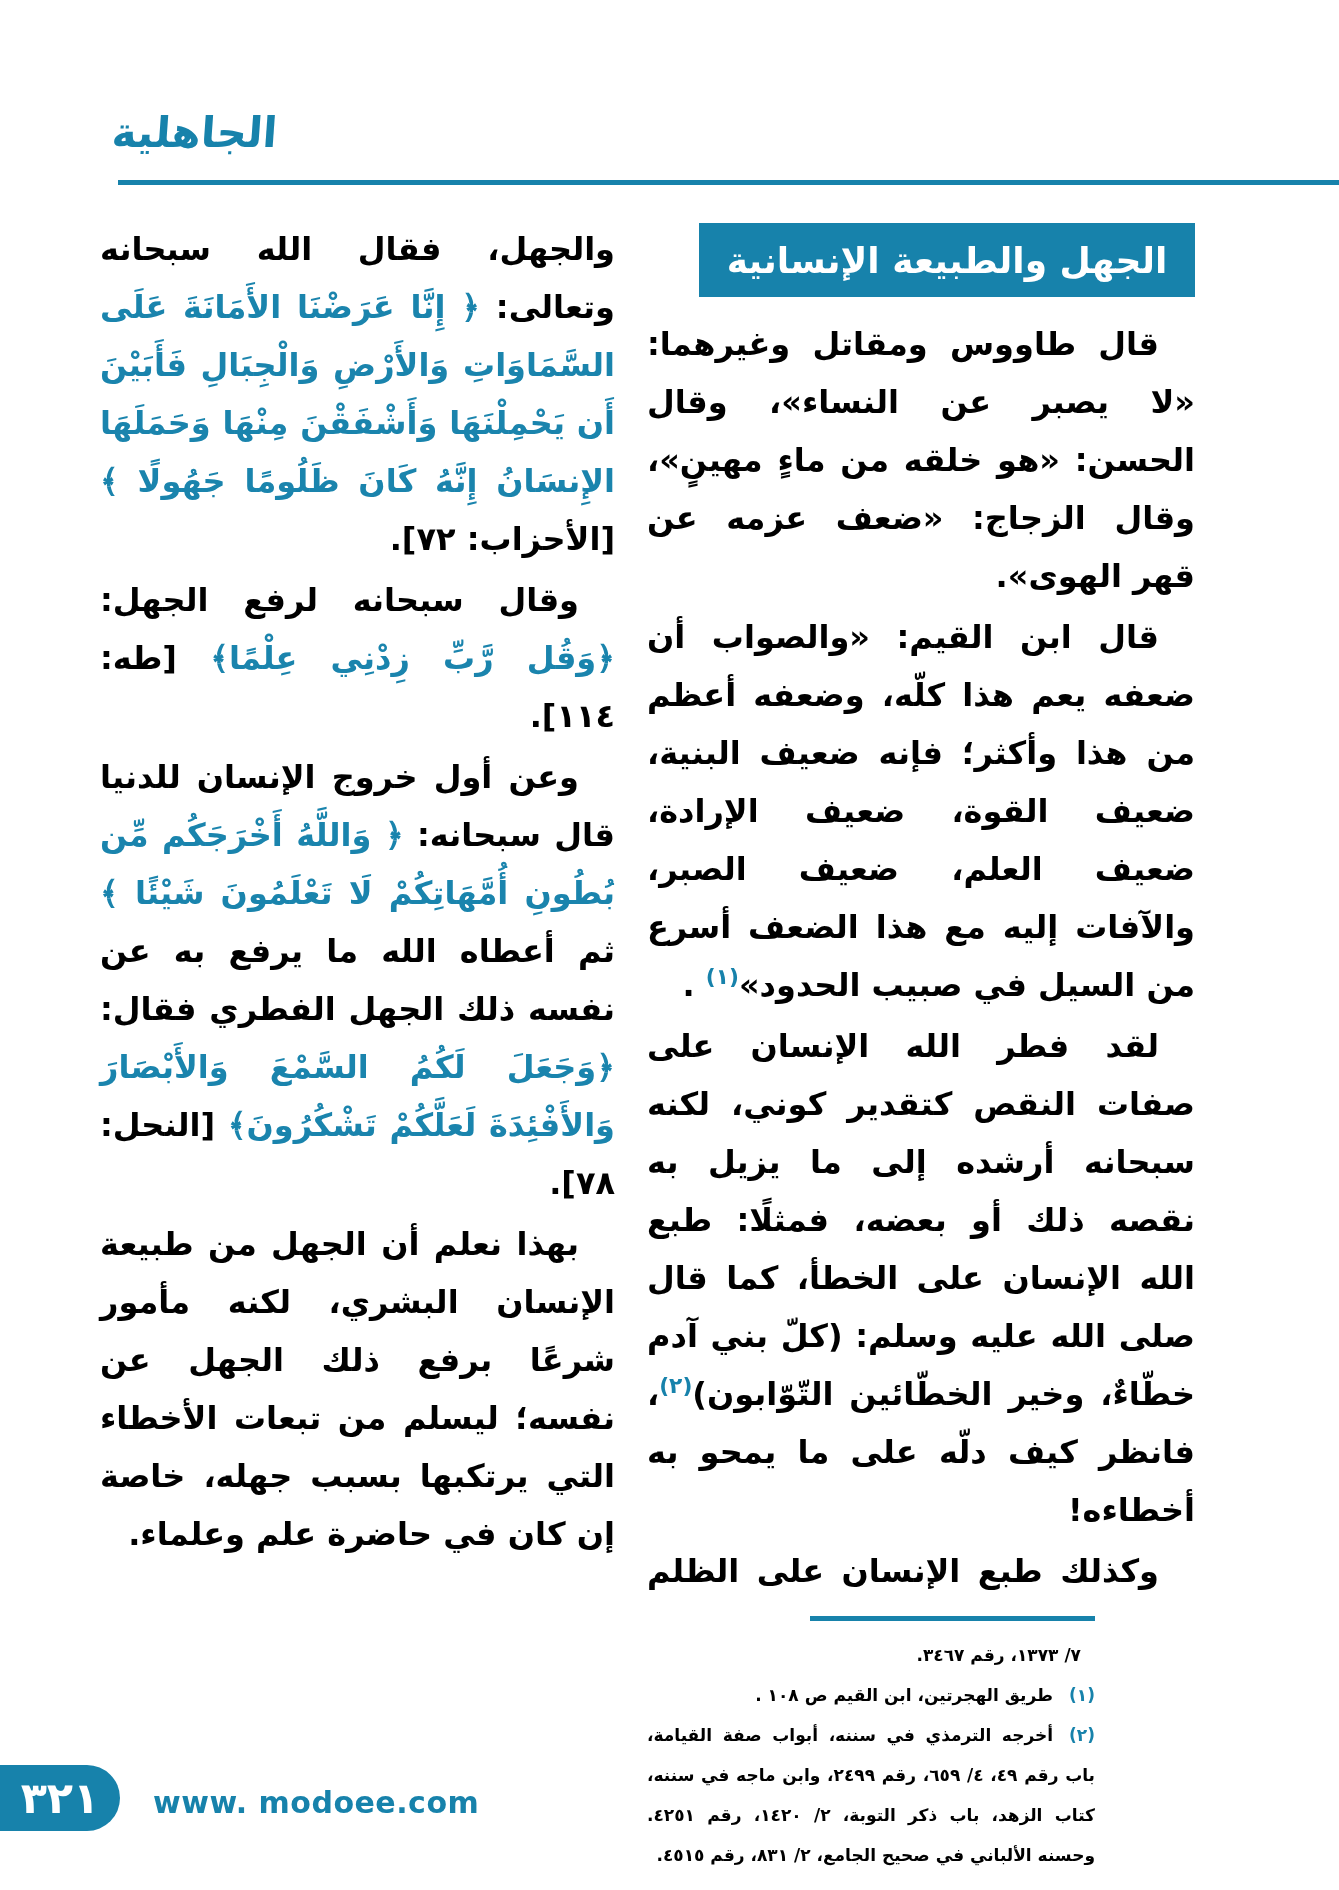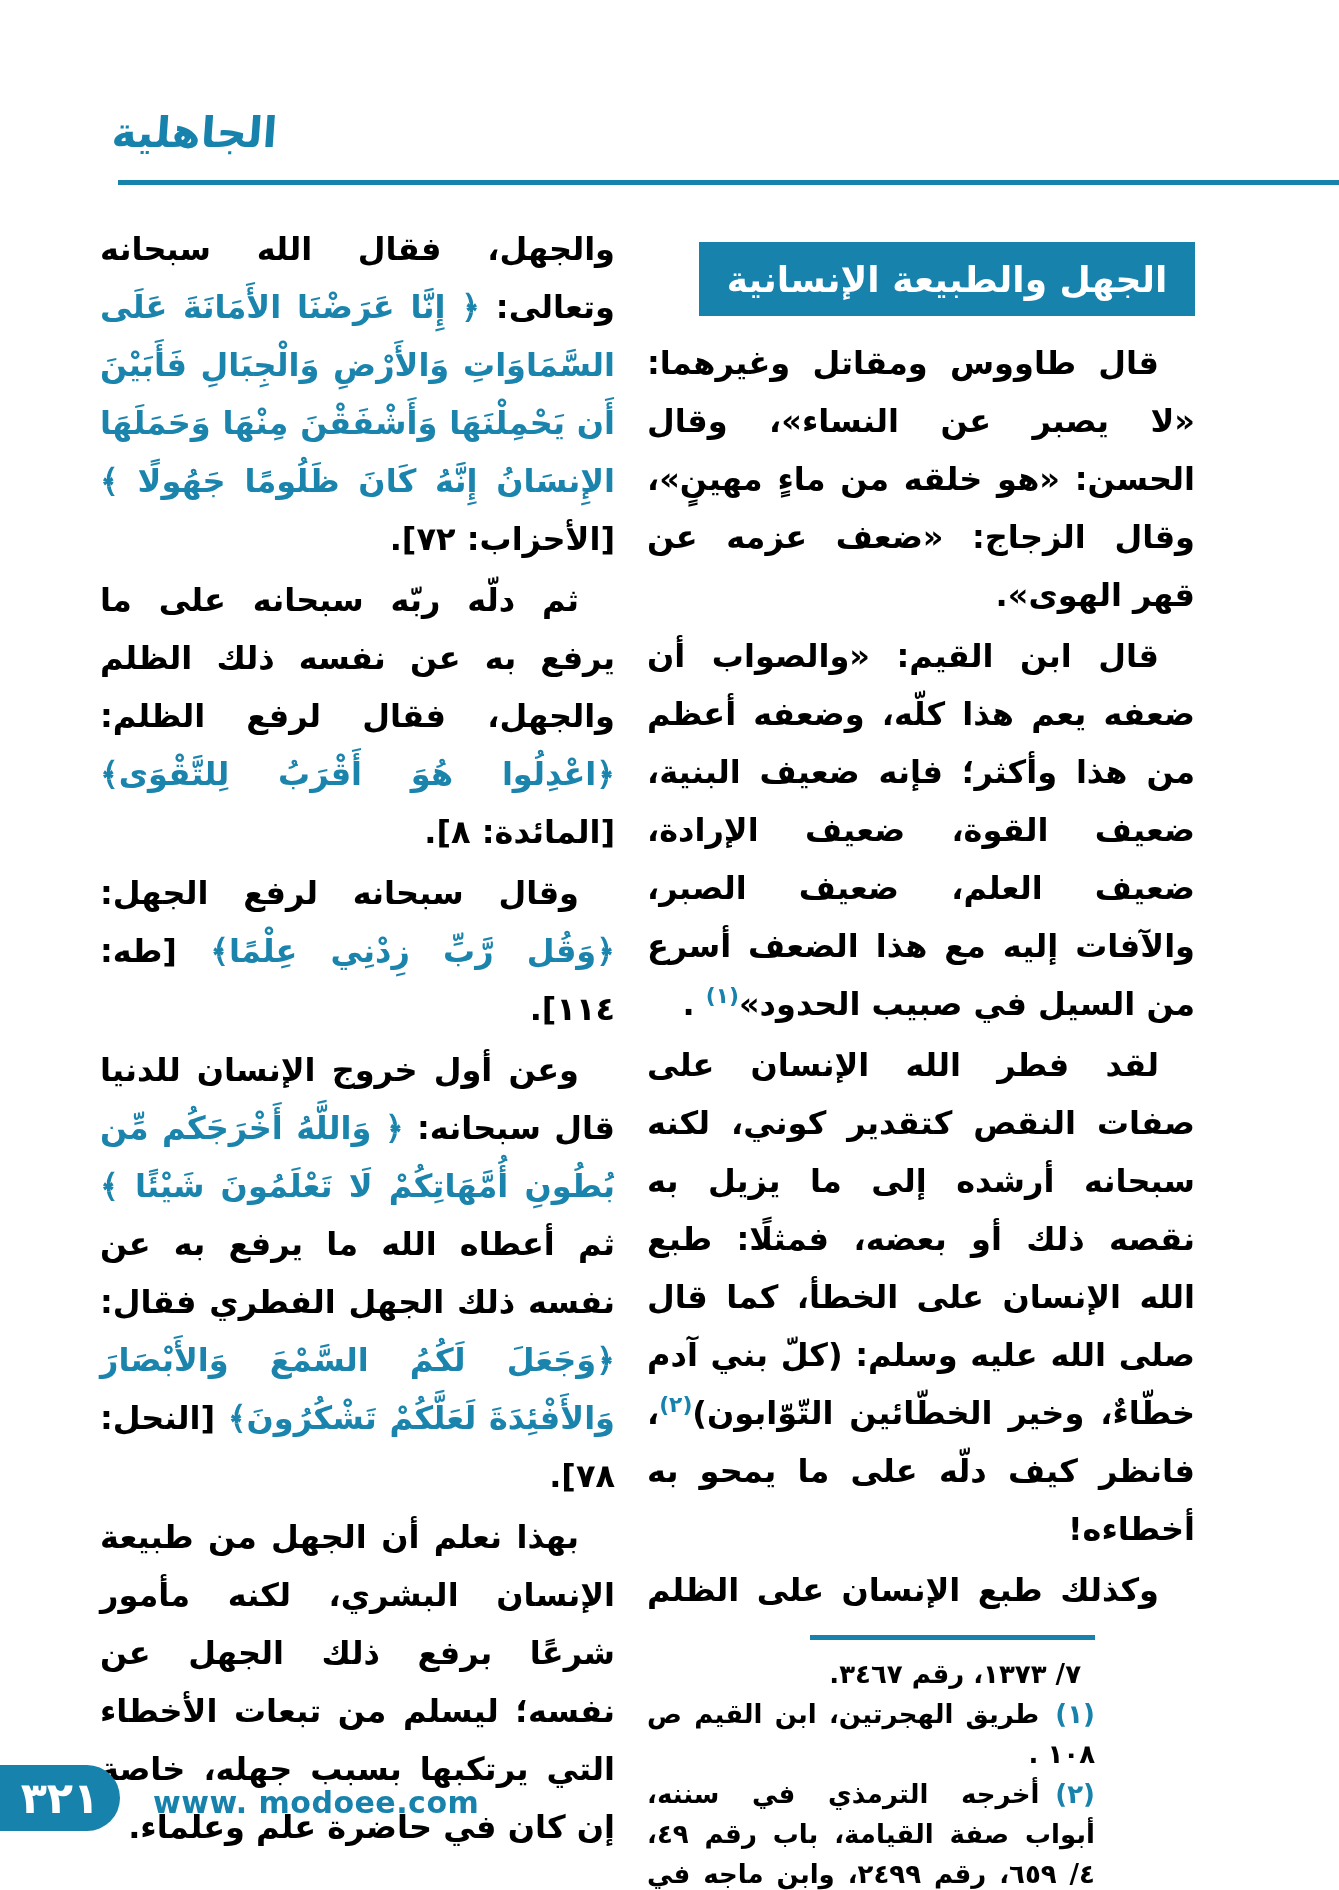--- a/index.html
+++ b/index.html
@@ -52,41 +52,41 @@
   .seg-quran{color:var(--quran);}
   .seg-supref{
     color:var(--accent);
     font-size:0.68em;
     vertical-align:super;
     line-height:0;
   }
   
   .section-title{
     height:74px;
-    margin:22px 0 18px 52px;
+    margin:3px 0 18px 52px;
     background:var(--accent);
     color:#ffffff;
     display:flex;align-items:center;justify-content:center;
     font-size:36px;font-weight:bold;
     direction:rtl;
   }
   
   .footnotes{
     direction:rtl;
     width:448px;
     margin:16px 100px 0 0;
   }
   .fn-rule{
     width:285px;height:5px;
     background:var(--accent);
     margin:0 0 14px 0;
   }
   .fn{
     margin:0;
-    font-size:26px;font-weight:bold;
+    font-size:17px;font-weight:bold;
     line-height:40px;
     text-align:justify;
     direction:rtl;
   }
   .fn-cont{text-align:right;padding-right:14px;}
   .fn-marker{color:var(--accent);margin-left:16px;}
   
   .page-pill{
     position:absolute;left:0;top:1765px;
     width:120px;height:66px;
@@ -132,21 +132,20 @@
             <p class="fn fn-cont"><span>٧/ ١٣٧٣، رقم ٣٤٦٧.</span></p>
             <p class="fn"><span class="fn-marker">(١)</span><span>طريق الهجرتين، ابن القيم ص ١٠٨ .</span></p>
             <p class="fn"><span class="fn-marker">(٢)</span><span>أخرجه الترمذي في سننه، أبواب صفة القيامة، باب رقم ٤٩، ٤/ ٦٥٩، رقم ٢٤٩٩، وابن ماجه في سننه، كتاب الزهد، باب ذكر التوبة، ٢/ ١٤٢٠، رقم ٤٢٥١. وحسنه الألباني في صحيح الجامع، ٢/ ٨٣١، رقم ٤٥١٥.</span></p>
           </div>
       </div>
     </section>
 
     <section class="col col-left">
       <div id="left-paras">
           <p class="para"><span class="seg-black">والجهل، فقال الله سبحانه وتعالى: </span><span class="seg-quran">﴿ إِنَّا عَرَضْنَا الأَمَانَةَ عَلَى السَّمَاوَاتِ وَالأَرْضِ وَالْجِبَالِ فَأَبَيْنَ أَن يَحْمِلْنَهَا وَأَشْفَقْنَ مِنْهَا وَحَمَلَهَا الإِنسَانُ إِنَّهُ كَانَ ظَلُومًا جَهُولًا ﴾</span><span class="seg-black"> [الأحزاب: ٧٢].</span></p>
-          <p class="para indent"><span class="seg-black">ثم دلّه ربّه سبحانه على ما يرفع به عن نفسه ذلك الظلم والجهل، فقال لرفع الظلم: </span><span class="seg-quran">﴿اعْدِلُوا هُوَ أَقْرَبُ لِلتَّقْوَى﴾</span><span class="seg-black"> [المائدة: ٨].</span></p>
           <p class="para indent"><span class="seg-black">وقال سبحانه لرفع الجهل: </span><span class="seg-quran">﴿وَقُل رَّبِّ زِدْنِي عِلْمًا﴾</span><span class="seg-black"> [طه: ١١٤].</span></p>
           <p class="para indent"><span class="seg-black">وعن أول خروج الإنسان للدنيا قال سبحانه: </span><span class="seg-quran">﴿ وَاللَّهُ أَخْرَجَكُم مِّن بُطُونِ أُمَّهَاتِكُمْ لَا تَعْلَمُونَ شَيْئًا ﴾</span><span class="seg-black"> ثم أعطاه الله ما يرفع به عن نفسه ذلك الجهل الفطري فقال: </span><span class="seg-quran">﴿وَجَعَلَ لَكُمُ السَّمْعَ وَالأَبْصَارَ وَالأَفْئِدَةَ لَعَلَّكُمْ تَشْكُرُونَ﴾</span><span class="seg-black"> [النحل: ٧٨].</span></p>
           <p class="para indent"><span class="seg-black">بهذا نعلم أن الجهل من طبيعة الإنسان البشري، لكنه مأمور شرعًا برفع ذلك الجهل عن نفسه؛ ليسلم من تبعات الأخطاء التي يرتكبها بسبب جهله، خاصة إن كان في حاضرة علم وعلماء.</span></p>
         </div>
     </section>
 
   </div>
 
   <div class="page-pill">
     <span>٣٢١</span>

